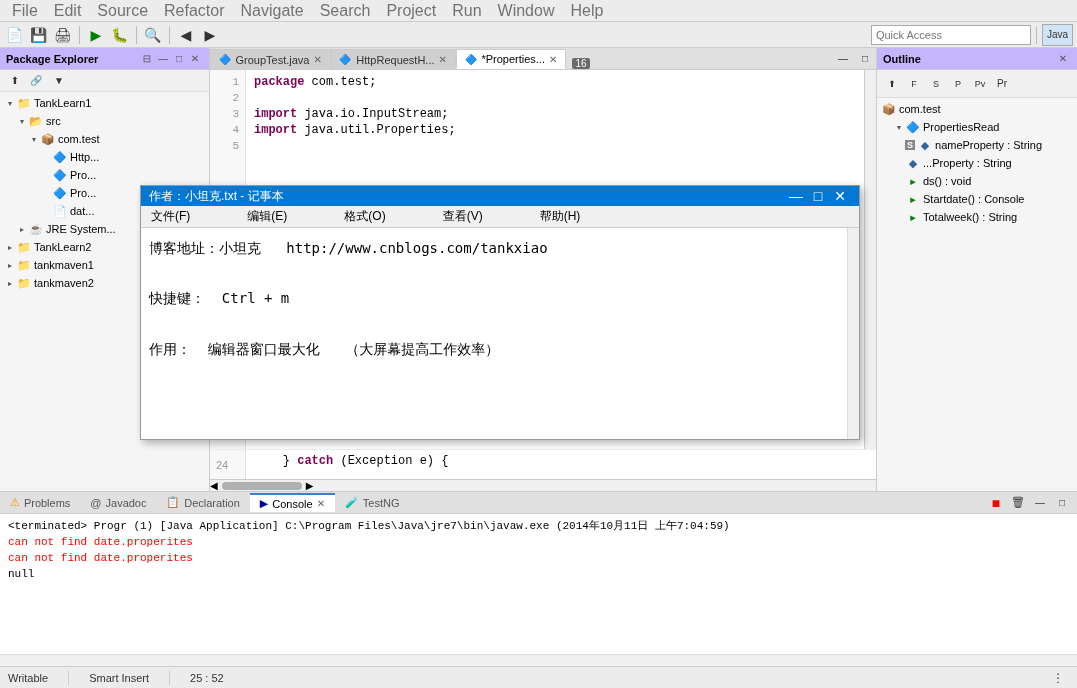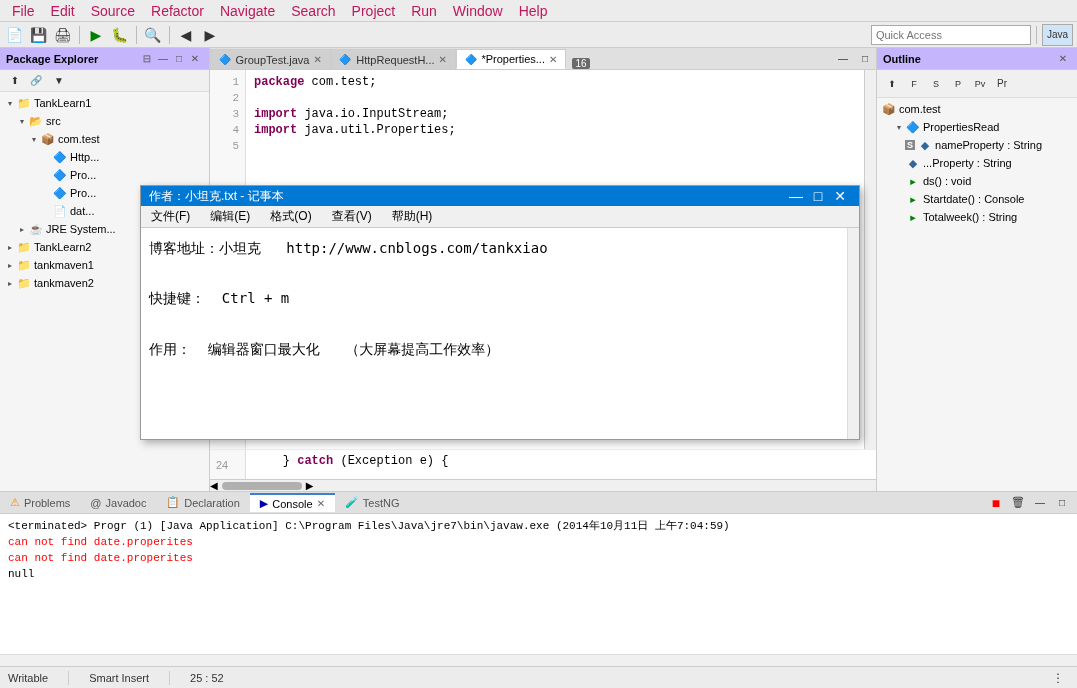--- a/index.html
+++ b/index.html
@@ -1,20 +1,20 @@
 <!DOCTYPE html>
 <html><head>
   <meta charset="utf-8">
   <style>
     * { margin: 0; padding: 0; box-sizing: border-box; }
     body { font-family: 'Segoe UI', Arial, sans-serif; font-size: 12px; background: #ECECEC; overflow: hidden; width: 1077px; height: 688px; position: relative; }
 
     
     .menu-bar { background: #ECECEC; height: 22px; display: flex; align-items: center; border-bottom: 1px solid #ccc; padding: 0 4px; }
-    .menu-item { padding: 2px 8px; font-size: 14px; cursor: pointer; color: #be185d; }
+    .menu-item { padding: 2px 8px; font-size: 16px; cursor: pointer; color: #737373; }
 
     
     .toolbar { background: #ECECEC; height: 26px; display: flex; align-items: center; border-bottom: 1px solid #ccc; padding: 2px 4px; gap: 2px; }
     .toolbar-btn { width: 22px; height: 22px; background: transparent; border: none; cursor: pointer; display: flex; align-items: center; justify-content: center; font-size: 14px; color: #333; }
     .toolbar-separator { width: 1px; height: 18px; background: #bbb; margin: 0 3px; }
     .search-box { height: 20px; border: 1px solid #aaa; background: white; padding: 0 4px; font-size: 11px; width: 160px; }
     .toolbar-spacer { flex: 1; }
 
     
     .package-explorer { width: 210px; background: #f5f5f5; border-right: 1px solid #ccc; display: flex; flex-direction: column; overflow: hidden; }
@@ -67,21 +67,21 @@
     
     .status-bar { height: 22px; background: #ECECEC; border-top: 1px solid #ccc; display: flex; align-items: center; font-size: 11px; color: #333; padding: 0 8px; gap: 20px; }
     .status-item { display: flex; align-items: center; gap: 4px; }
     .status-separator { width: 1px; height: 14px; background: #ccc; }
 
     
     .notepad-window { position: absolute; top: 185px; left: 140px; width: 720px; height: 255px; background: white; border: 1px solid #999; box-shadow: 3px 3px 8px rgba(0,0,0,0.3); z-index: 100; display: flex; flex-direction: column; }
     .notepad-title-bar { background: #0078d4; height: 20px; display: flex; align-items: center; padding: 0 8px; color: white; font-size: 12px; }
     .notepad-title { flex: 1; }
     .notepad-control { width: 22px; height: 22px; display: flex; align-items: center; justify-content: center; cursor: pointer; color: white; font-size: 14px; }
-    .notepad-menu { background: #f0f0f0; height: 22px; display: flex; align-items: center; border-bottom: 1px solid #ccc; }
+    .notepad-menu { background: #f0f0f0; height: 22px; display: flex; align-items: center; border-bottom: 1px solid #ccc; gap: 37px; }
     .notepad-menu-item { padding: 2px 10px; font-size: 12px; cursor: pointer; color: #000; }
     .notepad-content { flex: 1; overflow: auto; display: flex; }
     .notepad-textarea { flex: 1; border: none; outline: none; font-family: 'SimSun', 'NSimSun', monospace; font-size: 14px; line-height: 1.8; padding: 8px; resize: none; color: #000; }
     .notepad-scrollbar { width: 12px; background: #f0f0f0; border-left: 1px solid #ddd; }
 
     
     .icon-package { color: #e6a817; }
     .icon-class { color: #2d7ac9; }
     .icon-src { color: #f0c050; }
     .icon-jar { color: #888; }

